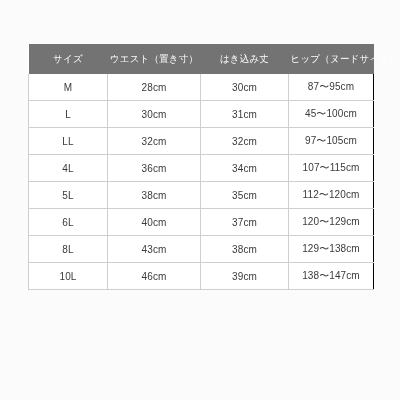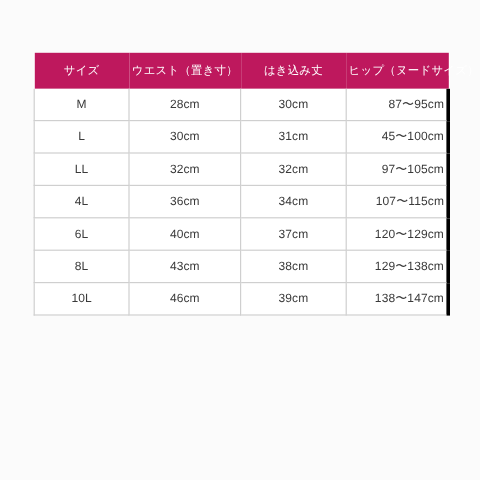--- a/index.html
+++ b/index.html
@@ -34,21 +34,21 @@
     table-layout: fixed;
     background: #ffffff;
   }
 
   table.size-table col.c-size   { width: 79px; }
   table.size-table col.c-waist  { width: 93px; }
   table.size-table col.c-rise   { width: 88px; }
   table.size-table col.c-hip    { width: 85px; }
 
   thead tr.header-row {
-    background: #be185d;
+    background: #737373;
   }
 
   thead th {
     color: #ffffff;
     font-size: 9.5px;
     font-weight: normal;
     letter-spacing: 0.2px;
     height: 30px;
     padding: 0 2px;
     text-align: center;
@@ -66,22 +66,21 @@
     text-align: center;
     vertical-align: middle;
     border-bottom: 1px solid #cfcfcf;
     border-right: 1px solid #cfcfcf;
     background: #ffffff;
     white-space: nowrap;
     letter-spacing: 0.1px;
   }
 
   tbody td:last-child {
-    border-right: 3px solid #000000;
-    text-align: right;
+    border-right: 1px solid #000000;
   }
 
   tbody tr td:first-child {
     border-left: 1px solid #cfcfcf;
   }
 
   tbody tr:last-child td {
     border-bottom: 1px solid #cfcfcf;
   }
 </style>
@@ -125,20 +124,26 @@
           <td>32cm</td>
           <td>97〜105cm</td>
         </tr>
         <tr>
           <td>4L</td>
           <td>36cm</td>
           <td>34cm</td>
           <td>107〜115cm</td>
         </tr>
         <tr>
+          <td>5L</td>
+          <td>38cm</td>
+          <td>35cm</td>
+          <td>112〜120cm</td>
+        </tr>
+        <tr>
           <td>6L</td>
           <td>40cm</td>
           <td>37cm</td>
           <td>120〜129cm</td>
         </tr>
         <tr>
           <td>8L</td>
           <td>43cm</td>
           <td>38cm</td>
           <td>129〜138cm</td>

